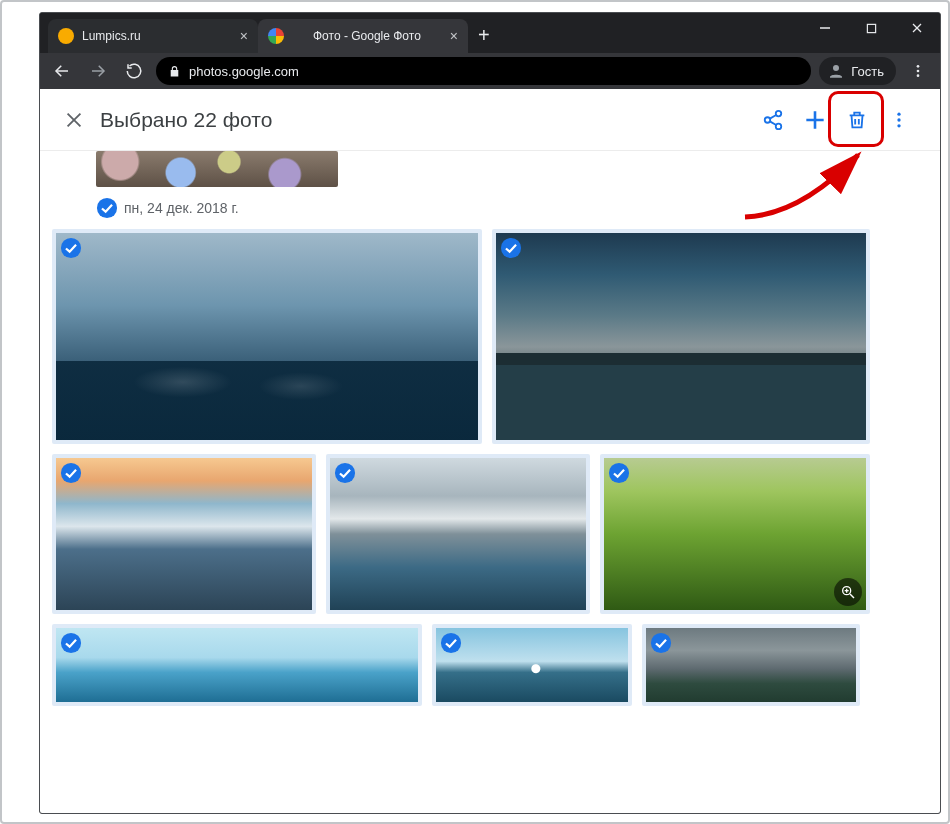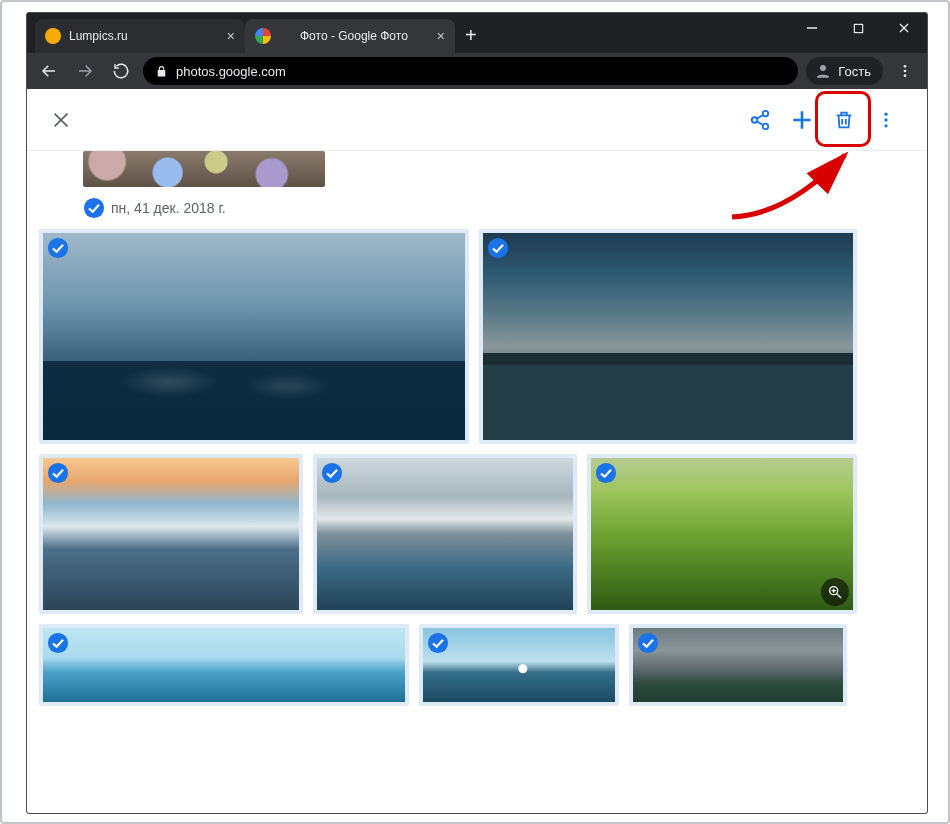--- a/index.html
+++ b/index.html
@@ -1,18 +1,18 @@
 <!DOCTYPE html>
 <html><head>
 <meta charset="utf-8">
 <style>
   * { box-sizing: border-box; margin: 0; padding: 0; }
   body { font-family: Arial, Helvetica, sans-serif; background:#fff; width:950px; height:824px; overflow:hidden; position:relative;}
   .outer-frame { width:950px; height:824px; background:#fff; border:2px solid #c2c5c8; border-radius:4px; position:relative;}
-  .browser { position:absolute; top:10px; left:24px; width:902px; height:802px; background:#202124; border:1px solid #4a4d51; border-radius:3px; overflow:hidden; }
+  .browser { position:absolute; top:10px; left:37px; width:902px; height:802px; background:#202124; border:1px solid #4a4d51; border-radius:3px; overflow:hidden; }
   
   .titlebar { height:40px; background:#202124; display:flex; align-items:flex-end; }
   .tabs { display:flex; align-items:flex-end; height:40px; flex:1; padding-left:8px; gap:0;}
   .tab { height:34px; min-width:210px; display:flex; align-items:center; padding:0 10px; color:#e8eaed; font-size:12px; gap:8px; position:relative; }
   .tab.inactive { background:#2b2d30; border-top-left-radius:8px; border-top-right-radius:8px; }
   .tab.active { background:#35363a; border-top-left-radius:8px; border-top-right-radius:8px;text-align:center; }
   .tab .favicon { width:16px; height:16px; border-radius:50%; display:inline-flex; align-items:center; justify-content:center; font-size:10px;}
   .tab .favicon.orange { background:#f9ab00; }
   .tab .favicon.multi { background:conic-gradient(#ea4335 0 90deg,#fbbc05 90deg 180deg,#34a853 180deg 270deg,#4285f4 270deg 360deg); }
   .tab .tab-title { white-space:nowrap; overflow:hidden; text-overflow:ellipsis; flex:1; }
@@ -166,20 +166,21 @@
 
     <div class="content">
 
       <div class="sel-bar">
         <div class="sel-close">
           <svg width="22" height="22" viewBox="0 0 24 24" stroke="#5f6368" stroke-width="2">
               <line x1="5" y1="5" x2="19" y2="19"></line>
               <line x1="19" y1="5" x2="5" y2="19"></line>
             </svg>
         </div>
+        <div class="sel-title">Выбрано 22 фото</div>
         <div class="sel-spacer"></div>
         <div class="sel-icon">
           <svg width="22" height="22" viewBox="0 0 24 24" fill="none" stroke="#1a73e8" stroke-width="2">
               <circle cx="18" cy="5" r="3"></circle>
               <circle cx="6" cy="12" r="3"></circle>
               <circle cx="18" cy="19" r="3"></circle>
               <line x1="8.6" y1="10.5" x2="15.4" y2="6.5"></line>
               <line x1="8.6" y1="13.5" x2="15.4" y2="17.5"></line>
             </svg>
         </div>
@@ -210,21 +211,21 @@
       <div class="gallery">
         <div class="strip-top"></div>
 
         <div class="date-row">
           <span class="check-badge">
             <svg width="22" height="22" viewBox="0 0 24 24">
                 <circle cx="12" cy="12" r="11" fill="#1a73e8"></circle>
                 <polyline points="6.5 12.5 10.5 16 17.5 8.5" fill="none" stroke="#fff" stroke-width="2.4"></polyline>
               </svg>
           </span>
-          <span>пн, 41 дек. 2018 г.</span>
+          <span>пн, 24 дек. 2018 г.</span>
         </div>
 
         <div class="row">
           <div class="thumb" style="width:430px;height:215px">
             <div class="img sky-boats"></div>
             <span class="chk"><svg width="22" height="22" viewBox="0 0 24 24">
                   <circle cx="12" cy="12" r="11" fill="#1a73e8"></circle>
                   <polyline points="6.5 12.5 10.5 16 17.5 8.5" fill="none" stroke="#fff" stroke-width="2.4"></polyline>
                 </svg></span>
           </div>

